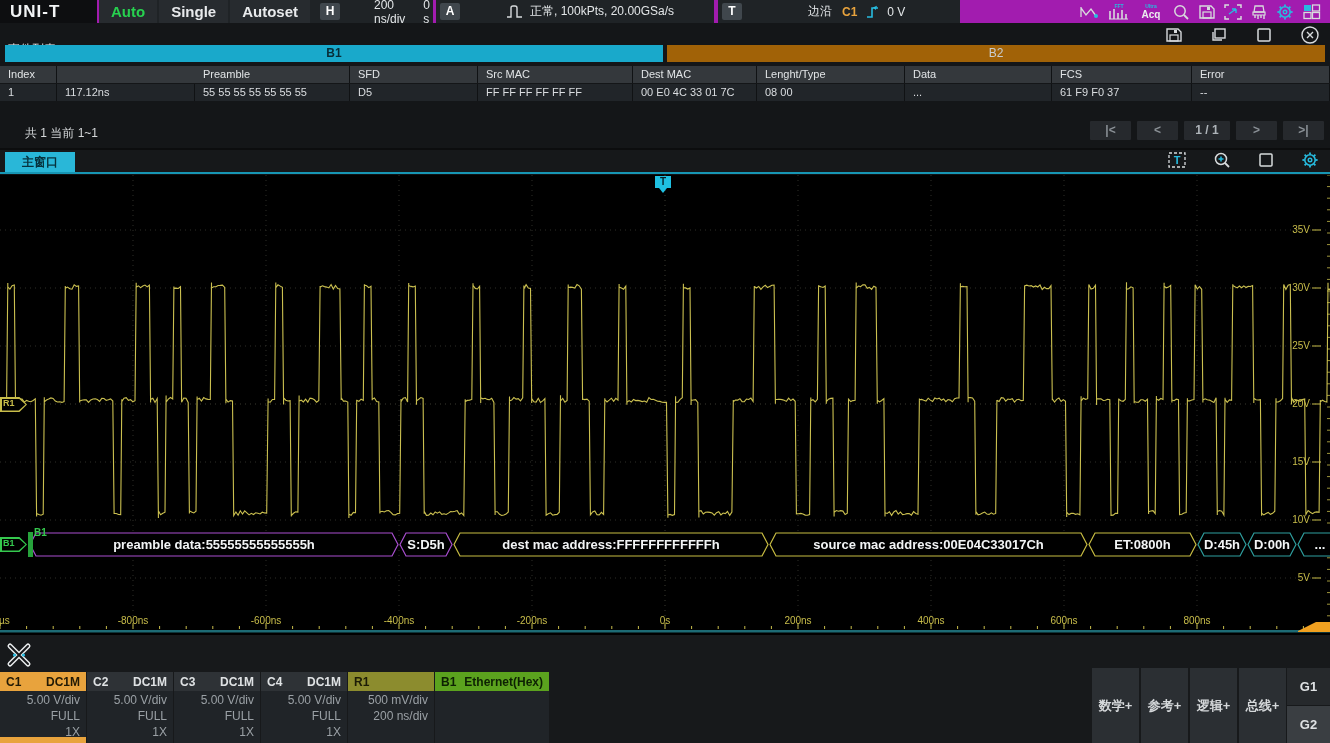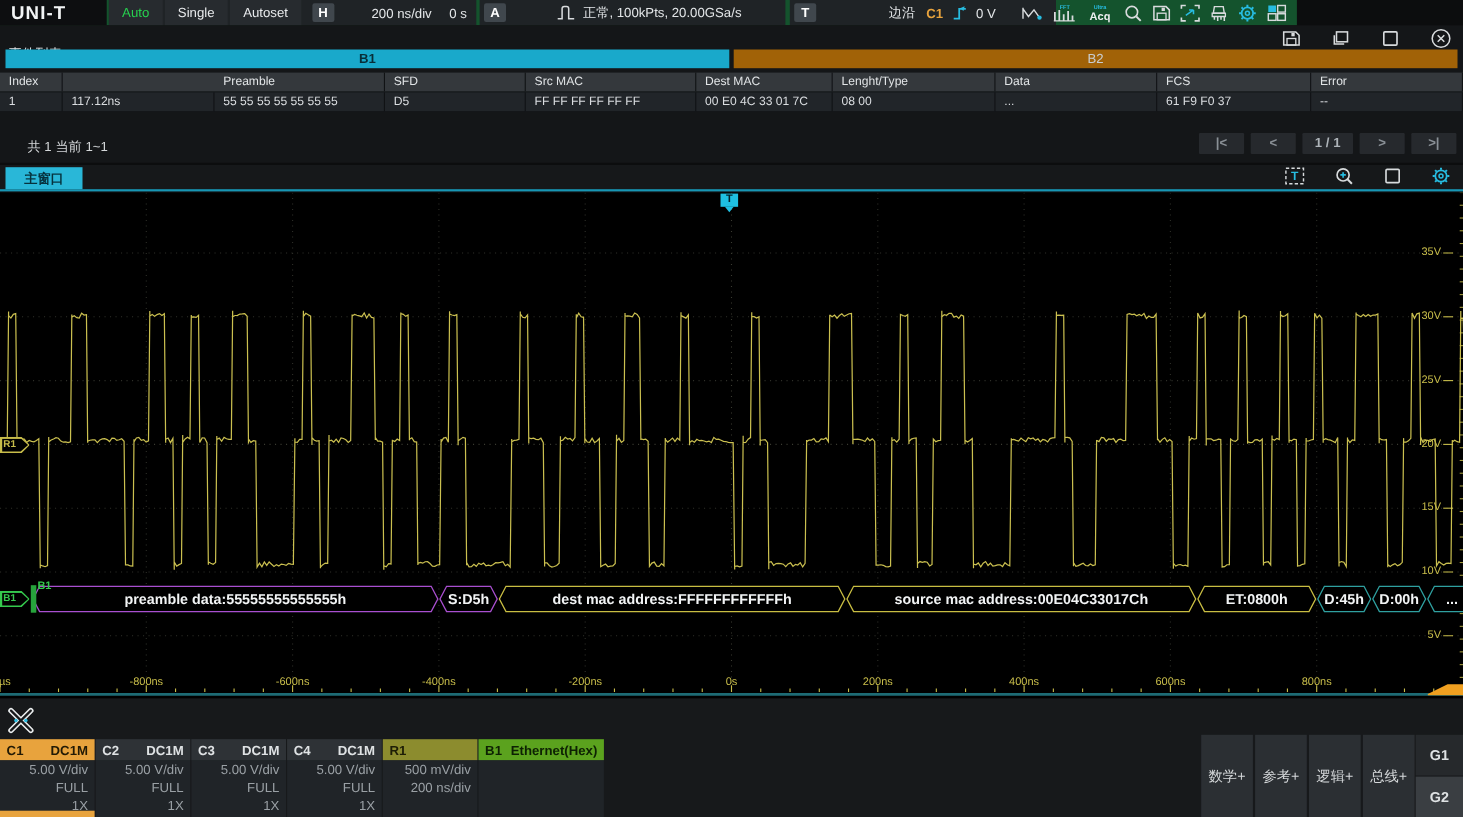--- a/index.html
+++ b/index.html
@@ -1,25 +1,25 @@
 <!DOCTYPE html>
 <html><head>
 <meta charset="utf-8">
 <style>
   html,body{margin:0;padding:0;background:#000;}
   #app{position:relative;width:1330px;height:743px;background:#0c0d0e;overflow:hidden;
        font-family:"Liberation Sans","DejaVu Sans",sans-serif;color:#d5d8da;
        -webkit-font-smoothing:antialiased;}
   .abs{position:absolute;}
   
-  #topbar{left:0;top:0;width:1147px;height:23px;background:#14532d;padding-left:32px;}
+  #topbar{left:0;top:0;width:1330px;height:23px;background:#a21caf;}
   .tb-panel{position:absolute;top:0;height:23px;background:#1f2326;display:flex;align-items:center;}
   .logo{font-weight:900;font-size:17px;color:#f2f4f5;letter-spacing:1px;padding-left:10px;}
   .tb-btn{height:23px;line-height:23px;padding:0 12px;background:#272b2f;margin-right:2px;
-          font-size:12px;font-weight:normal;color:#e8eaec;cursor:default;}
+          font-size:15px;font-weight:bold;color:#e8eaec;cursor:default;}
   .tb-btn.green{color:#27d14f;}
   .badge{display:inline-block;min-width:16px;height:17px;line-height:17px;text-align:center;
          background:#40474d;color:#fff;font-weight:bold;font-size:12px;border-radius:2px;margin:0 8px;padding:0 2px;}
   .tb-text{font-size:12px;color:#e3e6e8;}
   .tb-orange{color:#e8a33d;font-weight:bold;}
   .tb-icons{position:absolute;top:0;height:23px;display:flex;align-items:center;gap:7px;}
   .icon{display:inline-flex;align-items:center;justify-content:center;}
   
   #eventlist{left:0;top:23px;width:1330px;height:125px;background:#141618;}
   #el-title{position:absolute;left:8px;top:18px;font-size:12px;color:#e3e6e8;}
@@ -63,21 +63,21 @@
   .tile .hd{height:19px;display:flex;justify-content:space-between;align-items:center;
             padding:0 6px;font-size:12px;font-weight:bold;background:#2e3236;color:#dfe2e4;}
   .tile .bd{padding:1px 6px 0 6px;font-size:12px;color:#9aa0a5;text-align:right;line-height:16px;}
   .tile.c1 .hd{background:#e8a33d;color:#221a05;}
   .tile.c1:after{content:"";position:absolute;left:0;bottom:0;width:100%;height:6px;background:#e8a33d;}
   .tile.r1 .hd{background:#8c8c2e;color:#1d1d06;}
   .tile.b1 .hd{background:#5ba21e;color:#0d2103;}
   .tile.b1 .bd{color:#e4e7e9;}
   .tile.b1 .bd .l{text-align:left;}
   .menu-btn{position:absolute;top:33px;height:75px;width:47px;background:#2b2f33;color:#d5d8da;
-            font-size:13px;display:flex;align-items:center;justify-content:center;}
+            font-size:13px;display:flex;align-items:center;justify-content:center;font-weight:bold;}
   .g-btn{position:absolute;left:1287px;width:43px;height:37px;color:#dfe2e4;font-size:13px;font-weight:bold;
          display:flex;align-items:center;justify-content:center;}
   svg{display:block;}
   .nosel{user-select:none;}
 </style>
 </head>
 <body>
 
 <div id="app" class="nosel">
 

